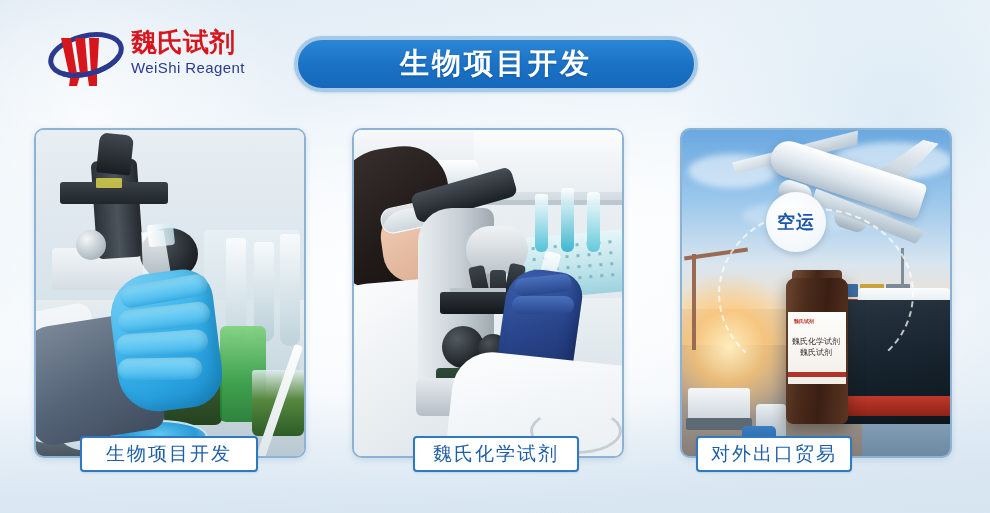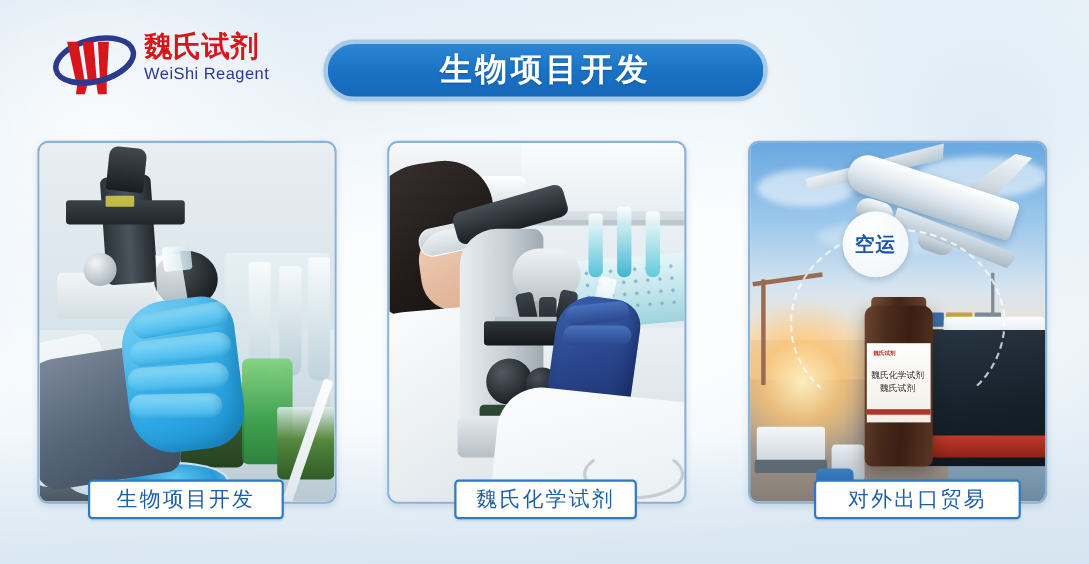--- a/index.html
+++ b/index.html
@@ -77,21 +77,21 @@
     position:absolute; top:436px; height:36px;
     background:#ffffff; border:2px solid #2f79c0; border-radius:4px;
     display:flex; align-items:center; justify-content:center;
     box-shadow:0 1px 2px rgba(60,100,140,0.18);
   }
   .card-label span {
     color:#1f5fa8; font-size:19px; font-weight:normal; letter-spacing:2px; white-space:nowrap;
   }
   .card-label.l1 { left:80px; width:178px; }
   .card-label.l2 { left:413px; width:166px; }
-  .card-label.l3 { left:740px; width:188px; }
+  .card-label.l3 { left:696px; width:156px; }
 
   
   .p1 { background:linear-gradient(160deg,#dfe9ef 0%,#cfe0e8 40%,#c2d6de 100%); }
   .p1 .wall { position:absolute; left:0; top:0; width:100%; height:52%;
       background:linear-gradient(180deg,#e8eef2 0%,#d7e3ea 100%); }
   .p1 .bench { position:absolute; left:0; top:52%; width:100%; height:48%;
       background:linear-gradient(180deg,#e6edf0 0%,#cfdbe1 55%,#b9c9d2 100%); }
   .p1 .scope-base { position:absolute; left:16px; top:118px; width:120px; height:42px;
       background:linear-gradient(180deg,#f2f5f7 0%,#d5dee4 100%); border-radius:4px; }
   .p1 .scope-arm { position:absolute; left:58px; top:30px; width:46px; height:98px;

